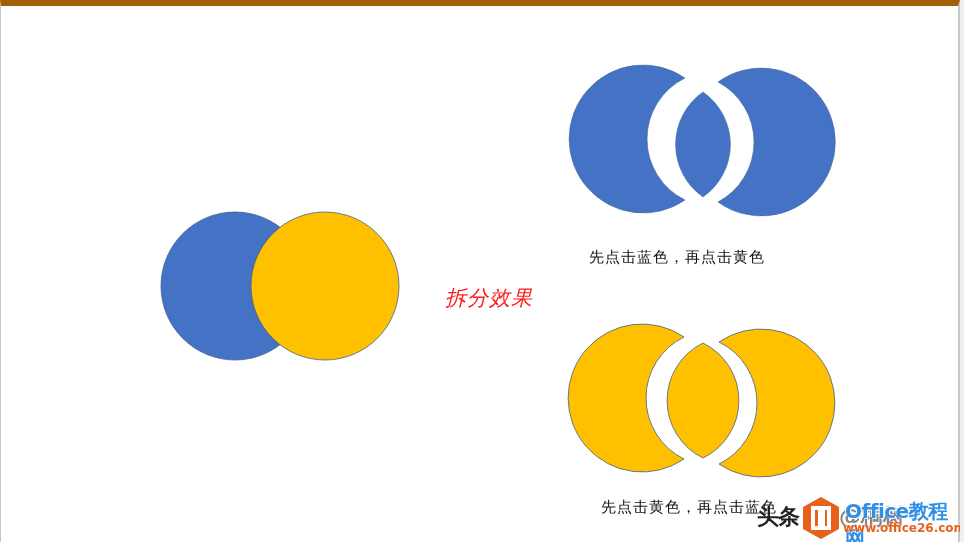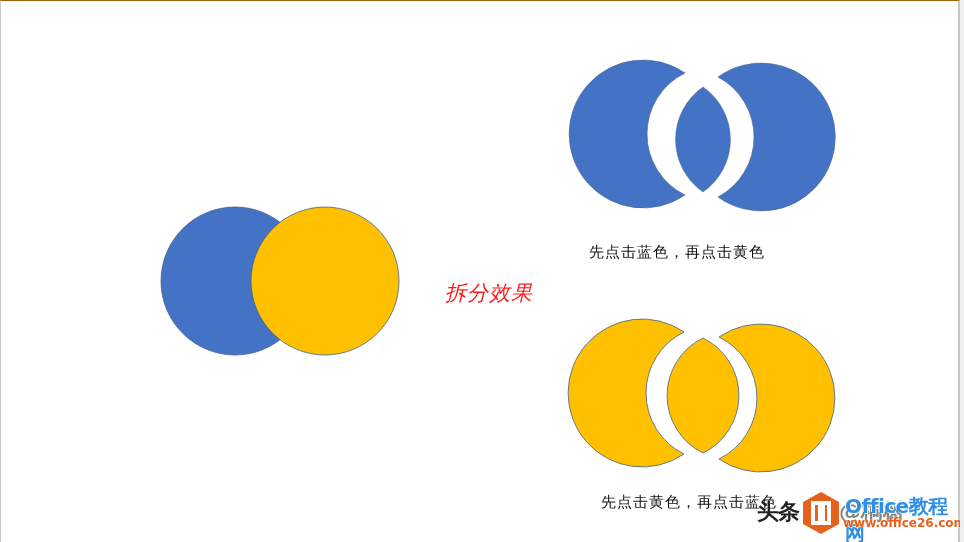--- a/index.html
+++ b/index.html
@@ -1,20 +1,20 @@
 <!DOCTYPE html>
 <html><head>
   <meta charset="utf-8">
   <style>
     html, body { margin: 0; padding: 0; background: #e6e6e6; }
     body { width: 964px; height: 542px; position: relative; overflow: hidden; font-family: "DejaVu Sans", sans-serif; }
     .slide {
       position: absolute; left: 0; top: 0; width: 960px; height: 542px;
       background: #ffffff;
-      border-top: 1px solid #a16207; border-left: 1px solid #c8c8c8; border-right: 2px solid #c8c8c8;
+      border-top: 6px solid #a16207; border-left: 1px solid #c8c8c8; border-right: 2px solid #c8c8c8;
       box-sizing: border-box;
     }
     .scrollbar-strip { position: absolute; left: 960px; top: 0; width: 4px; height: 542px; background: #f0f0f0; }
     svg.canvas { position: absolute; left: 0; top: 0; }
     .label {
       position: absolute; font-size: 15px; color: #111; white-space: nowrap; letter-spacing: 1px;
     }
     .title-red {
       position: absolute; font-size: 21px; color: #ff1a1a; white-space: nowrap; letter-spacing: 1px; font-style: italic;
     }

